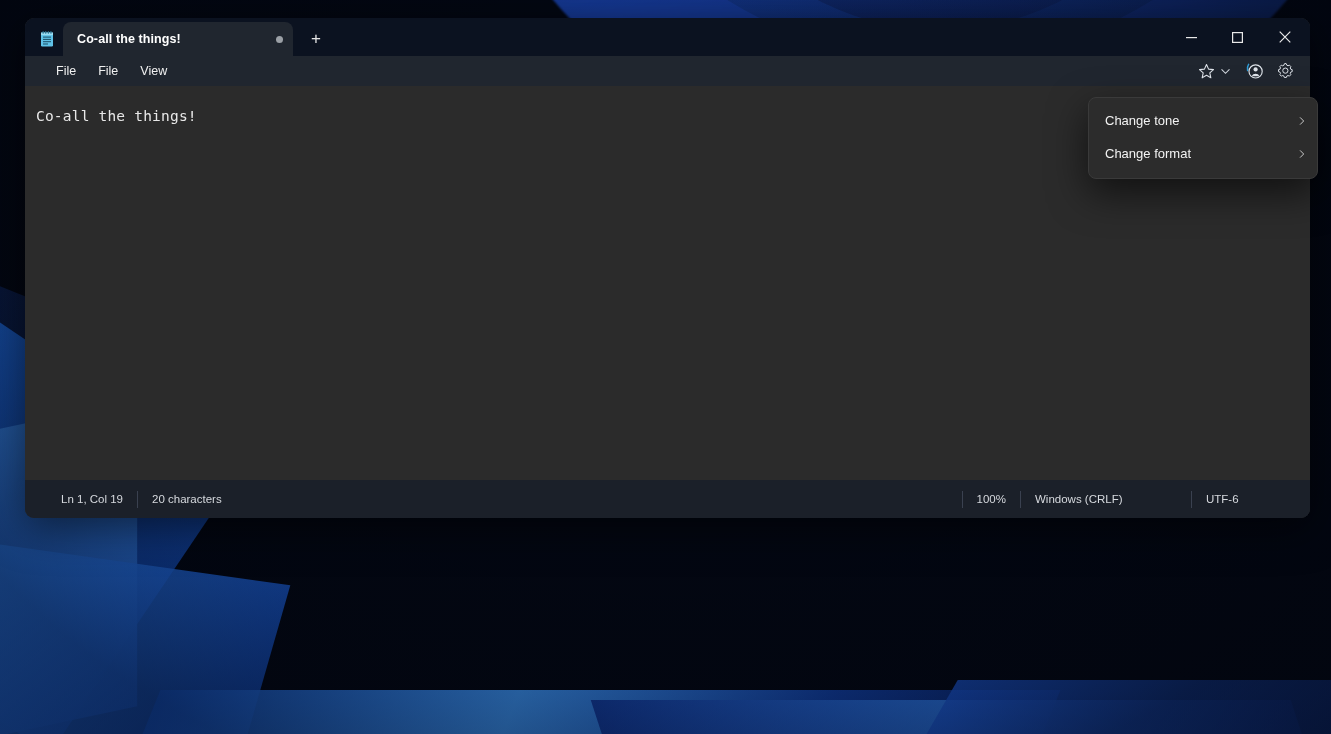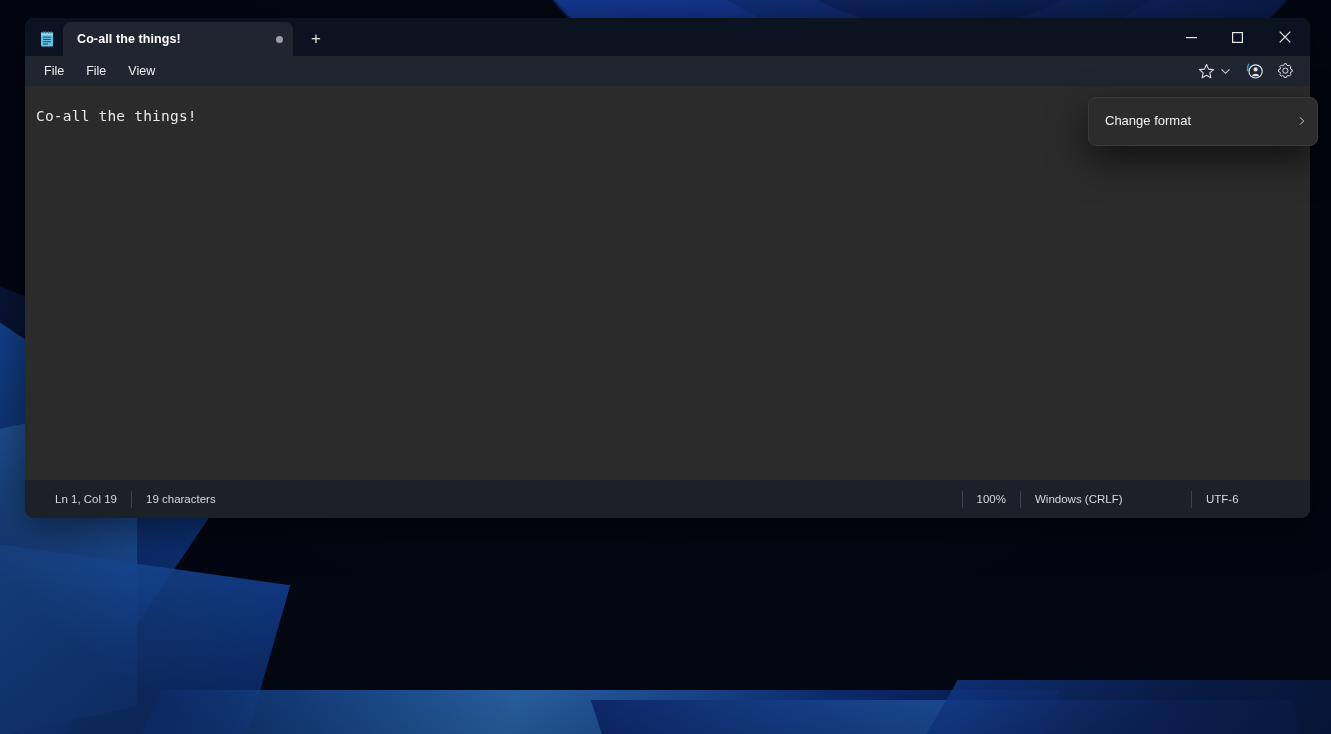--- a/index.html
+++ b/index.html
@@ -201,21 +201,21 @@
     cursor: default;
   }
   .wc.close { width: 50px; }
 
   
   .menubar {
     height: 30px;
     background: #20262f;
     display: flex;
     align-items: center;
-    padding-left: 8px;
+    padding-left: 20px;
     flex: 0 0 auto;
     position: relative;
   }
   .menu-item {
     font-size: 12.5px;
     color: #f0f0f0;
     padding: 4px 11px;
     border-radius: 4px;
     cursor: default;
     user-select: none;
@@ -261,21 +261,21 @@
     flex: 0 0 auto;
     font-size: 11.5px;
     color: #d6d9de;
   }
   .sb-cell { padding: 0 14px; white-space: nowrap; }
   .sb-sep {
     width: 1px; height: 17px;
     background: #3a4150;
     flex: 0 0 auto;
   }
-  .sb-left { display: flex; align-items: center; padding-left: 16px; }
+  .sb-left { display: flex; align-items: center; padding-left: 22px; }
   .sb-spacer { flex: 1 1 auto; }
   .sb-right { display: flex; align-items: center; }
 
   
   .flyout {
     position: absolute;
     left: 1088px;
     top: 97px;
     width: 230px;
     background: #2c2c2c;
@@ -432,38 +432,46 @@
     </div>
 
     <div class="editor">
       <div class="editor-text">Co-all the things!</div>
     </div>
 
     <div class="statusbar">
       <div class="sb-left">
         <div class="sb-cell">Ln 1, Col 19</div>
         <div class="sb-sep"></div>
-        <div class="sb-cell">19 characters</div>
+        <div class="sb-cell">20 characters</div>
       </div>
       <div class="sb-spacer"></div>
       <div class="sb-right">
         <div class="sb-sep"></div>
         <div class="sb-cell">100%</div>
         <div class="sb-sep"></div>
         <div class="sb-cell" style="width:170px">Windows (CRLF)</div>
         <div class="sb-sep"></div>
         <div class="sb-cell" style="width:118px">UTF-6</div>
       </div>
     </div>
   </div>
 
   <div class="flyout">
 
     <div class="flyout-list">
       <div class="flyout-row">
+        <span class="fr-label">Change tone</span>
+        <span class="fr-chev">
+          <svg width="10" height="10" viewBox="0 0 12 12">
+            <path d="M4 2 L8 6 L4 10" fill="none" stroke="#cfcfcf" stroke-width="1.15" stroke-linecap="round" stroke-linejoin="round"></path>
+          </svg>
+        </span>
+      </div>
+      <div class="flyout-row">
         <span class="fr-label">Change format</span>
         <span class="fr-chev">
           <svg width="10" height="10" viewBox="0 0 12 12">
             <path d="M4 2 L8 6 L4 10" fill="none" stroke="#cfcfcf" stroke-width="1.15" stroke-linecap="round" stroke-linejoin="round"></path>
           </svg>
         </span>
       </div>
     </div>
   </div>
 </div>

